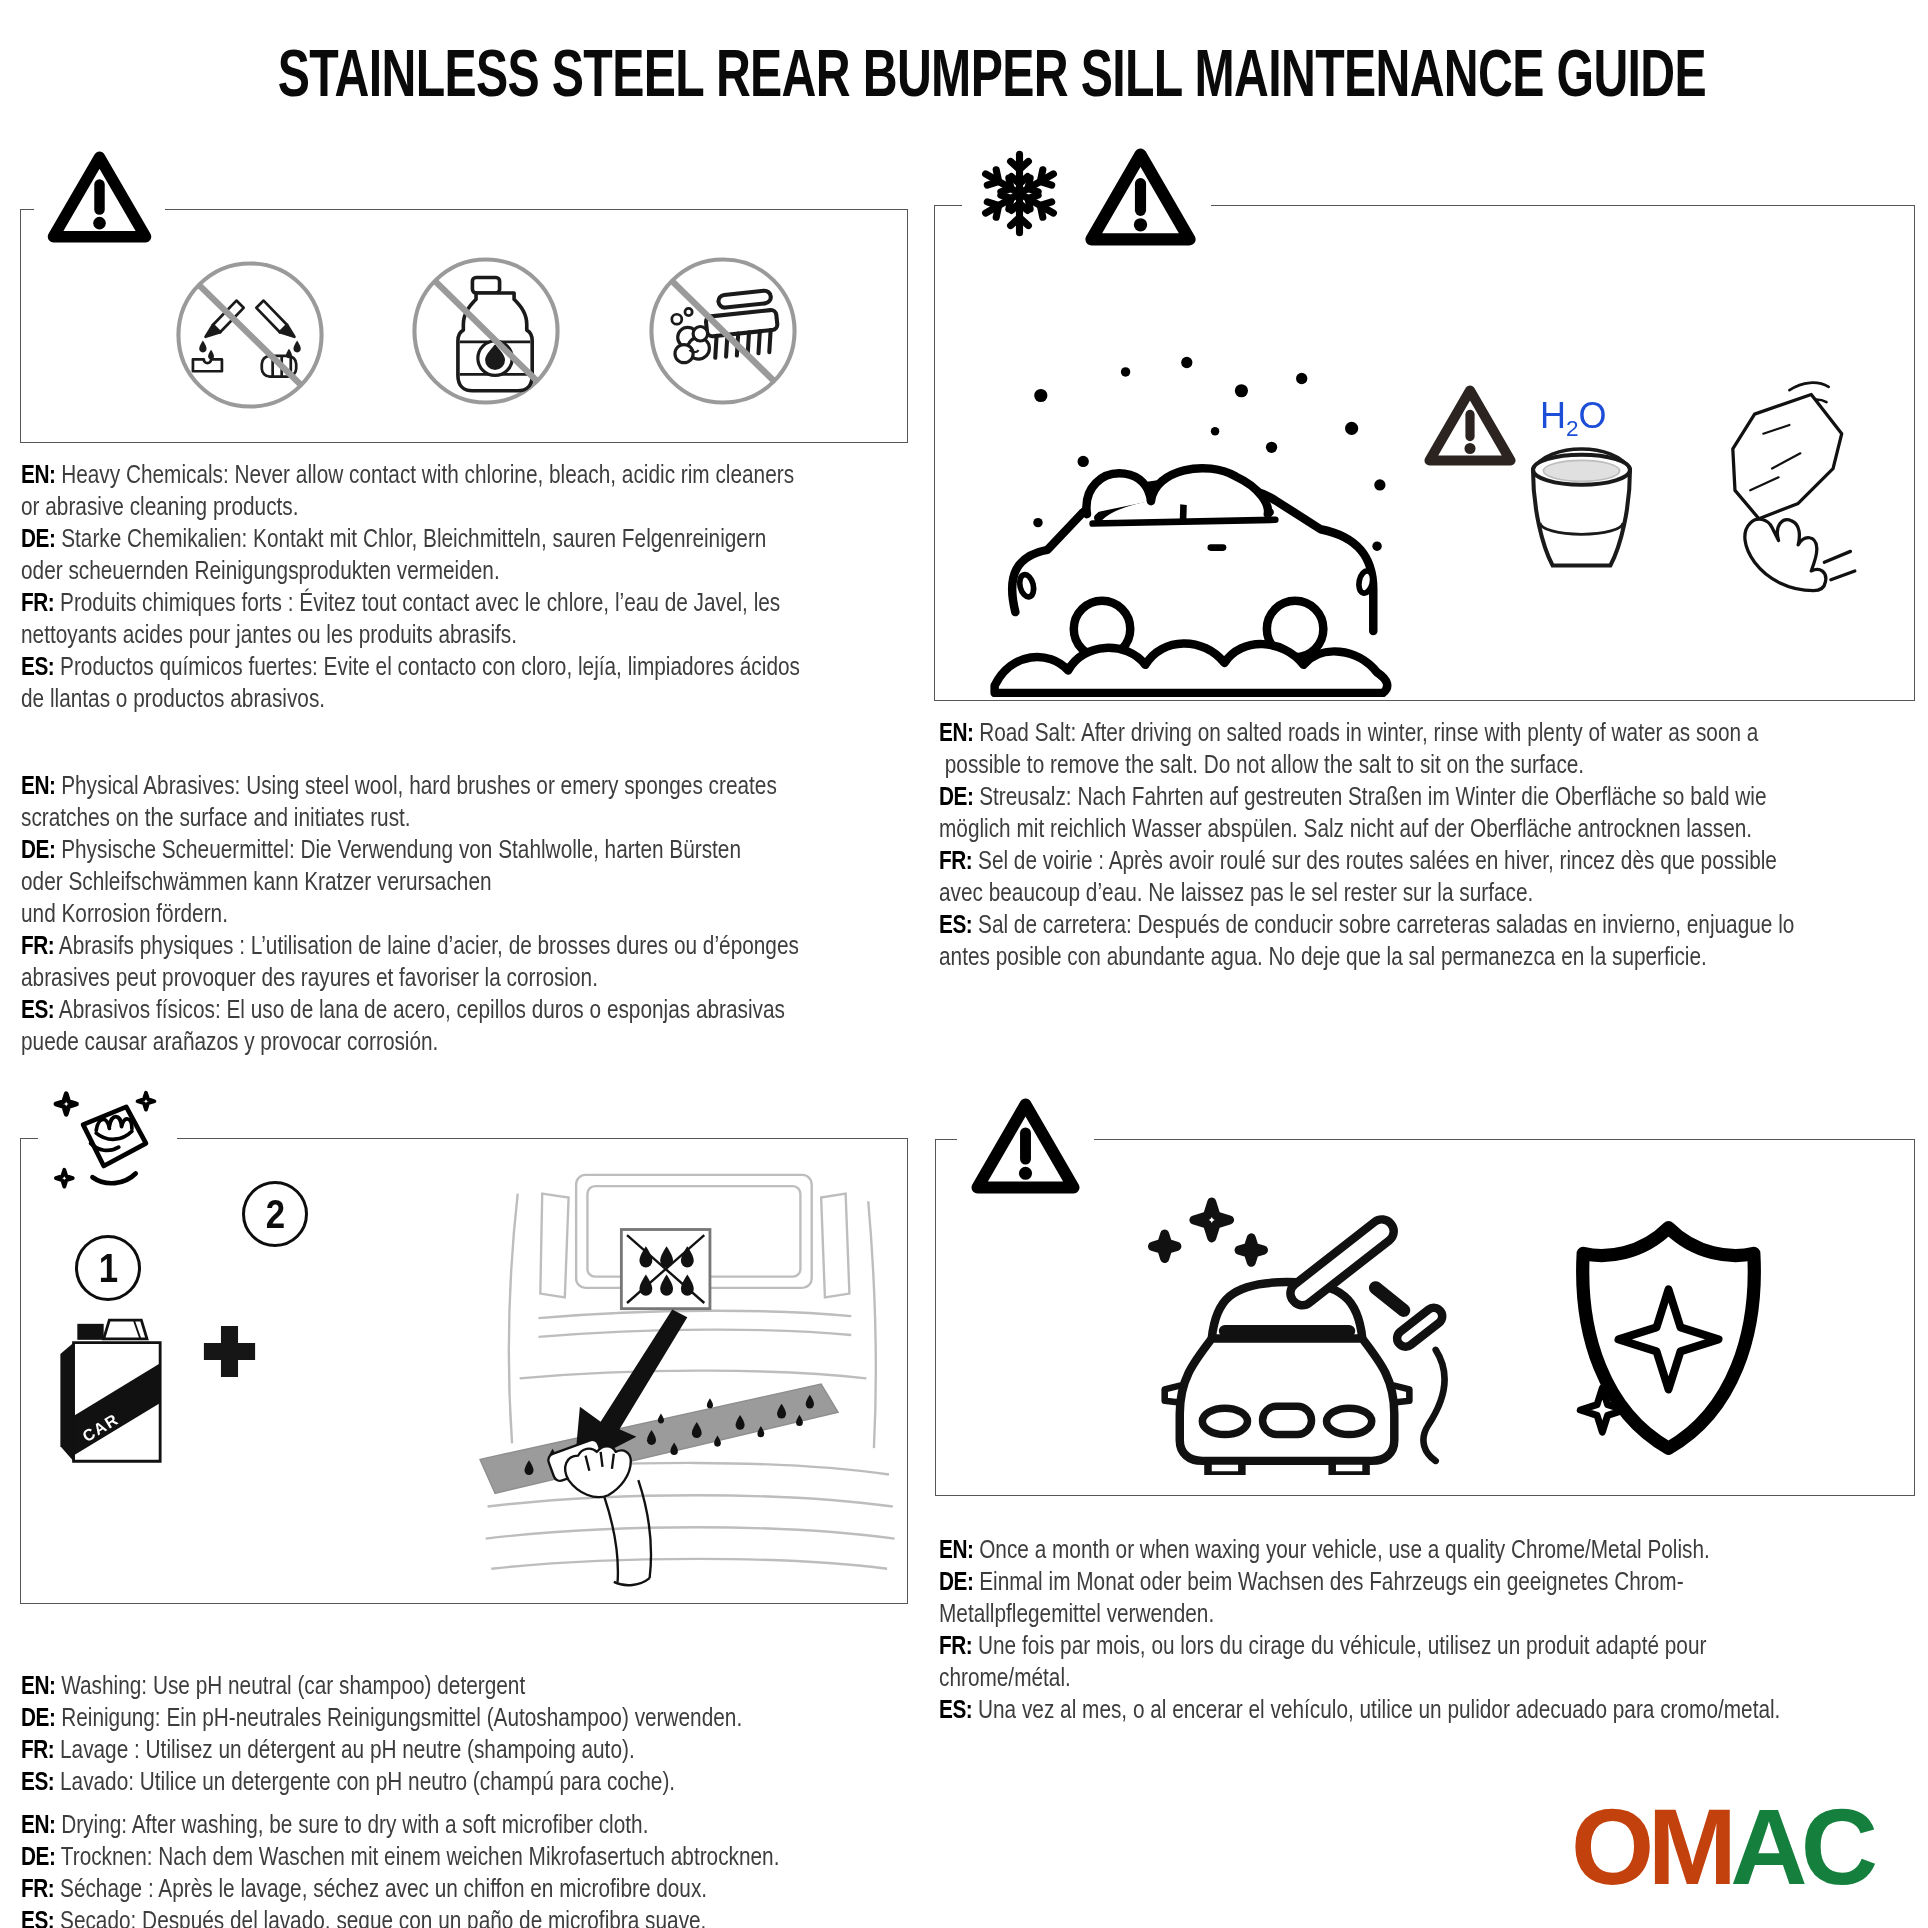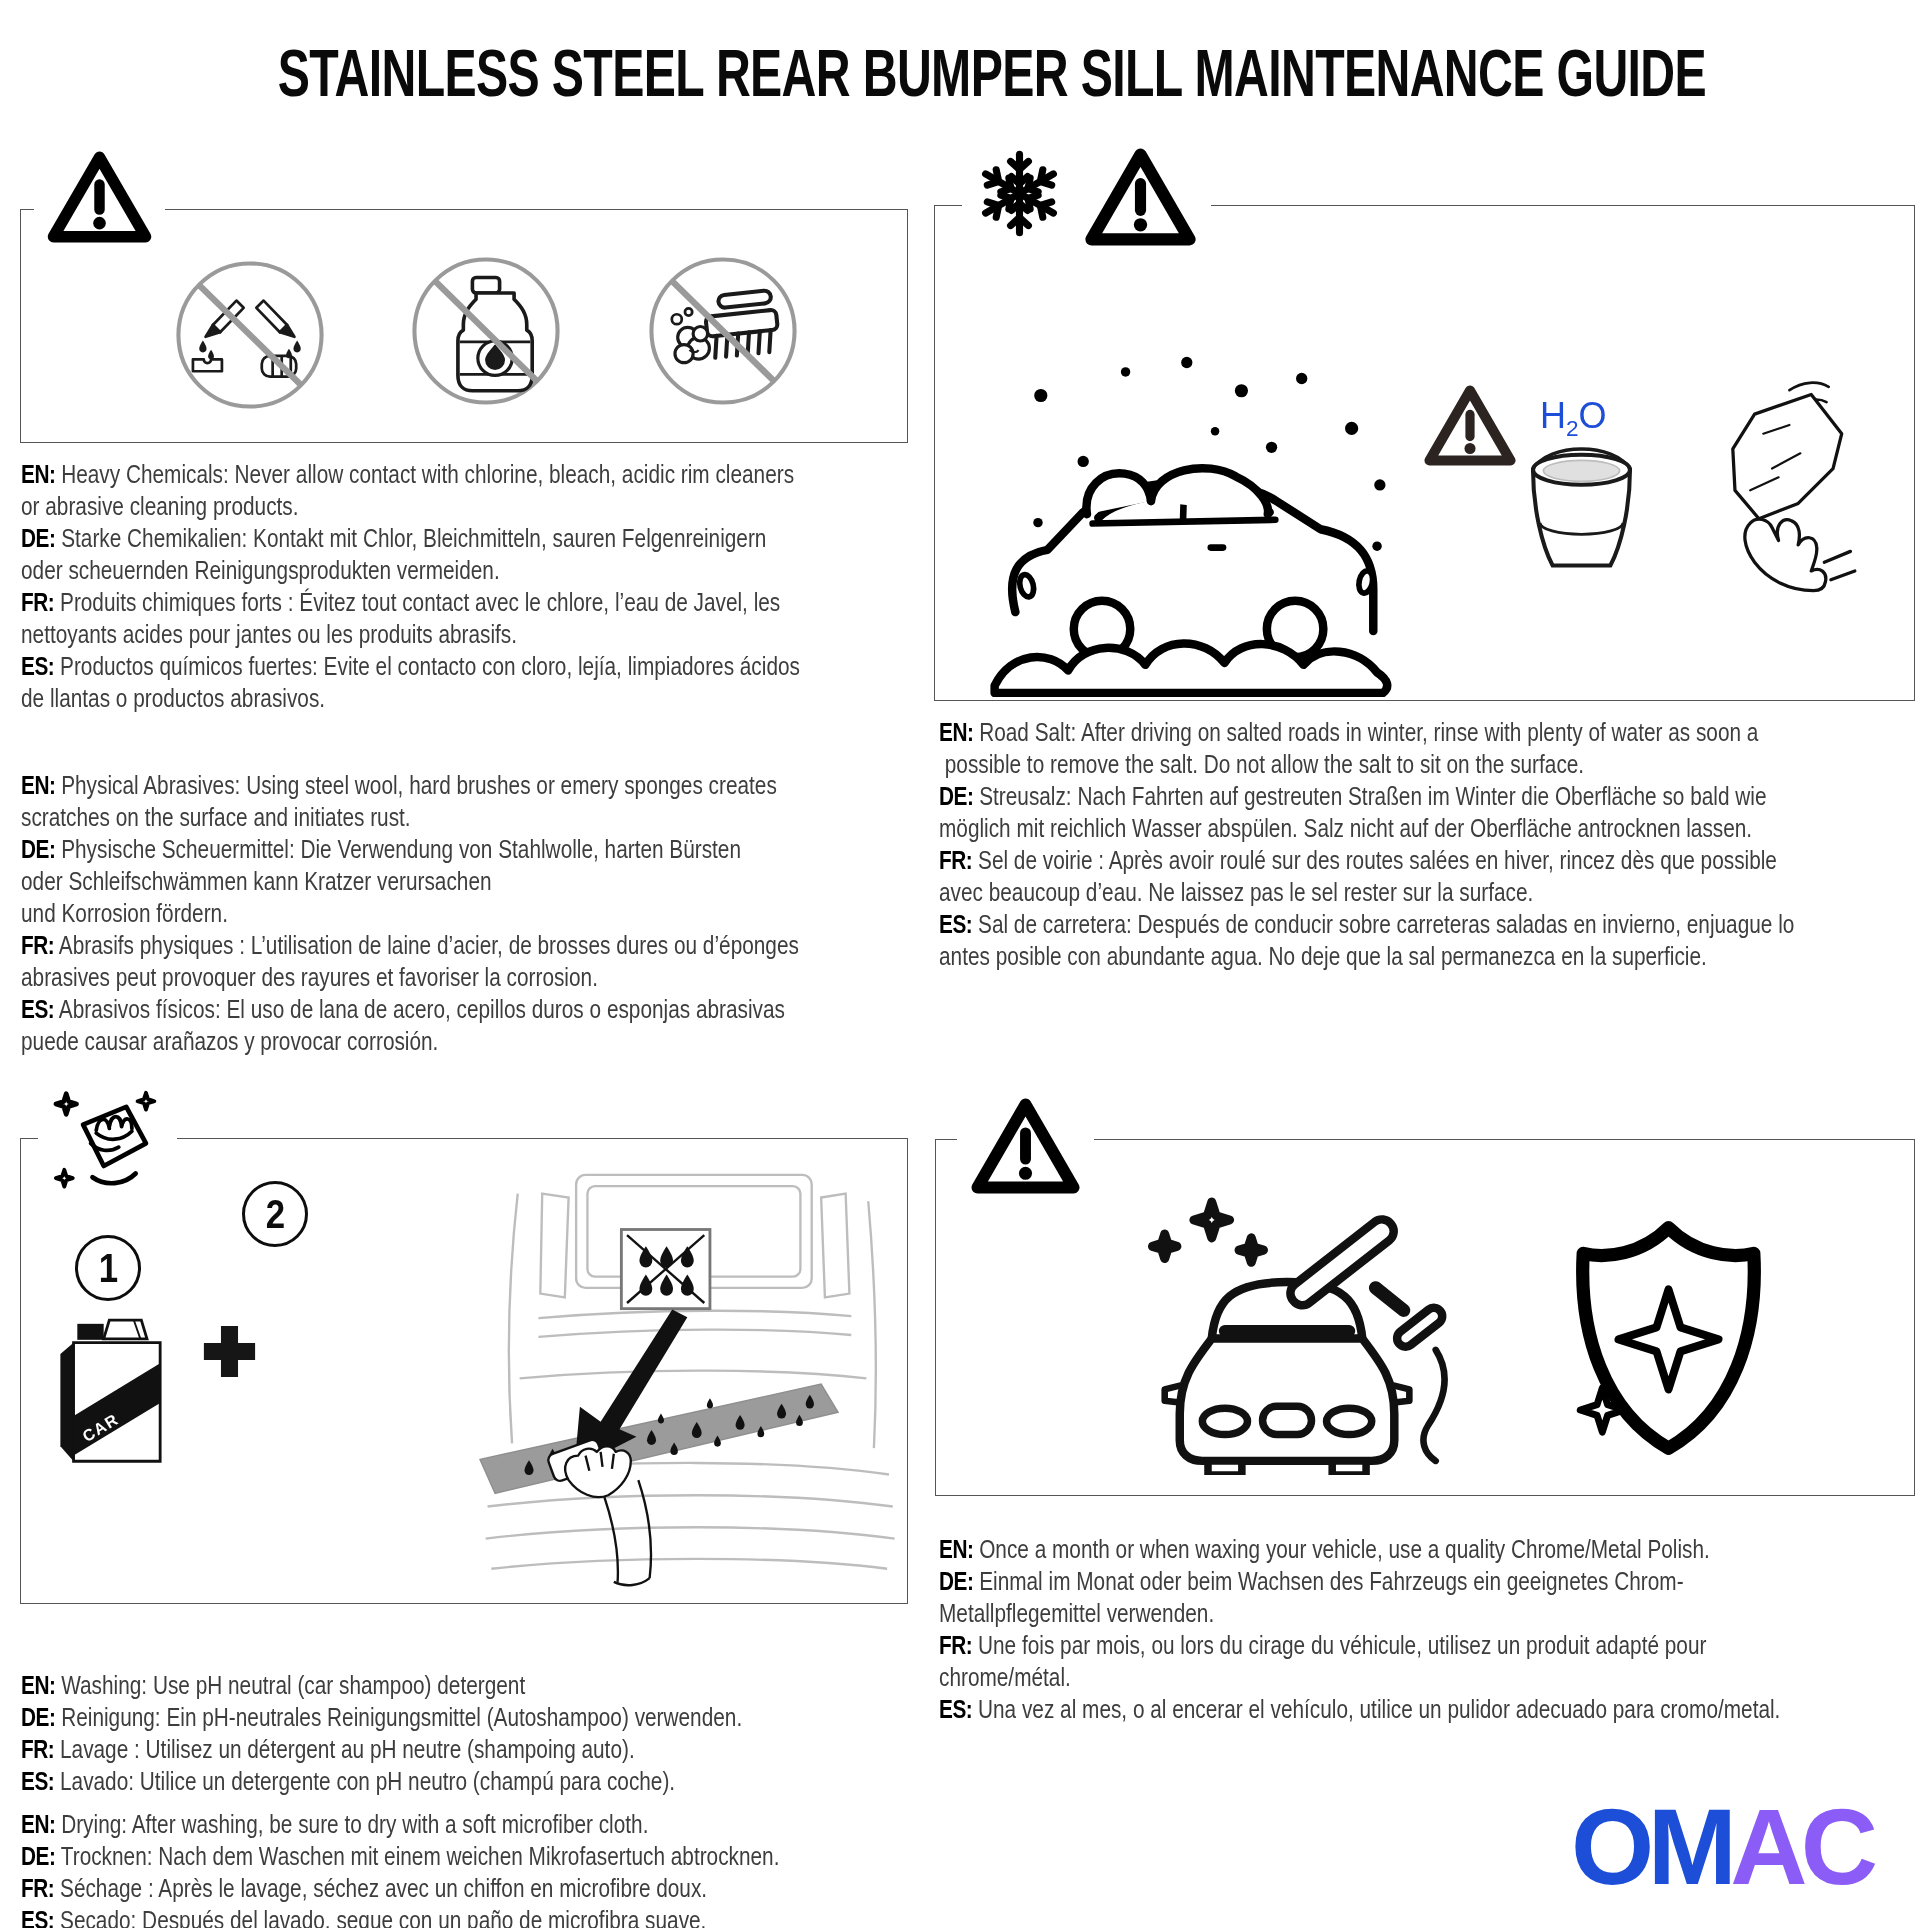--- a/index.html
+++ b/index.html
@@ -21,22 +21,22 @@
   .stepc{position:absolute;width:60px;height:60px;border:3.3px solid #0d0d0d;border-radius:50%;
          background:#fff;display:flex;align-items:center;justify-content:center;
          font-size:41px;font-weight:700;color:#0d0d0d;}
   .stepc span{transform:scaleX(0.85);}
   
   .h2o{position:absolute;font-size:36px;color:#1d4ed8;letter-spacing:0;}
   .h2o .sub{font-size:22.6px;vertical-align:-7.5px;}
   
   .logo{position:absolute;left:1571px;top:1795px;font-size:107px;font-weight:900;
         letter-spacing:-6.6px;white-space:nowrap;line-height:104px;}
-  .logo .lft{color:#1d4ed8;}
-  .logo .rgt{color:#8b5cf6;}
+  .logo .lft{color:#c2410c;}
+  .logo .rgt{color:#15803d;}
   svg{display:block;}
   .abs{position:absolute;}
 </style>
 </head>
 <body>
 
 <div class="page">
 
   <div class="title-wrap">
     <span class="title-inner">STAINLESS STEEL REAR BUMPER SILL MAINTENANCE GUIDE</span>

